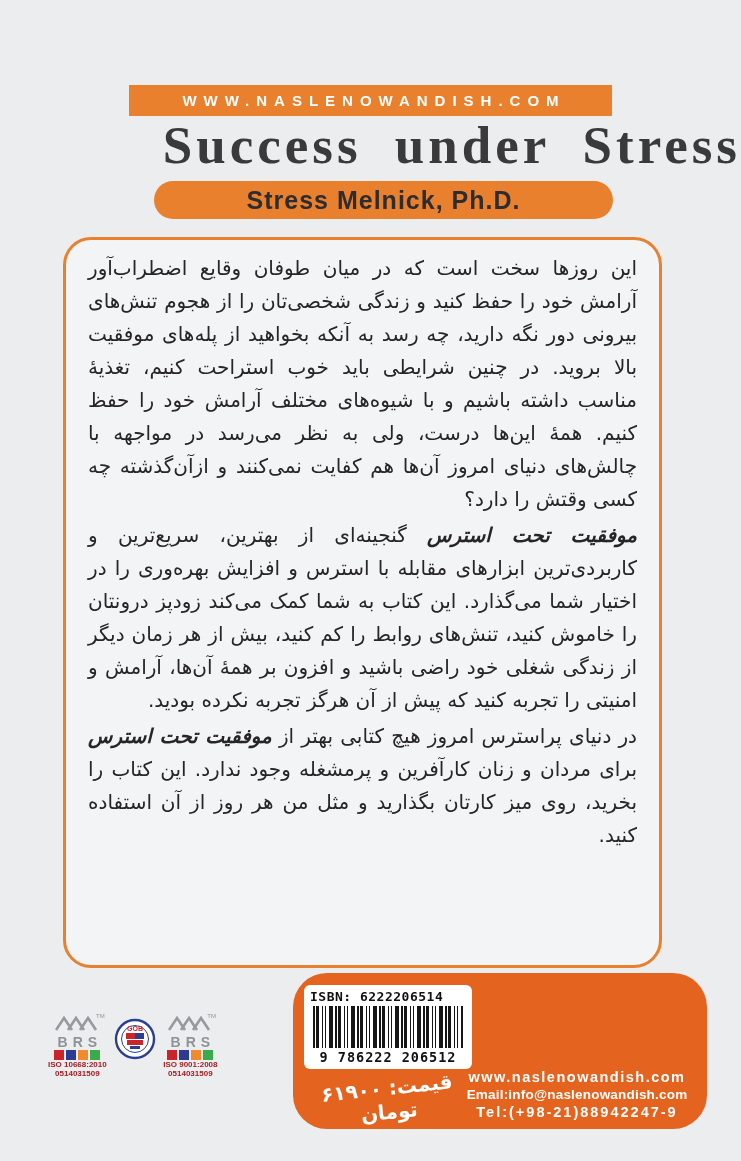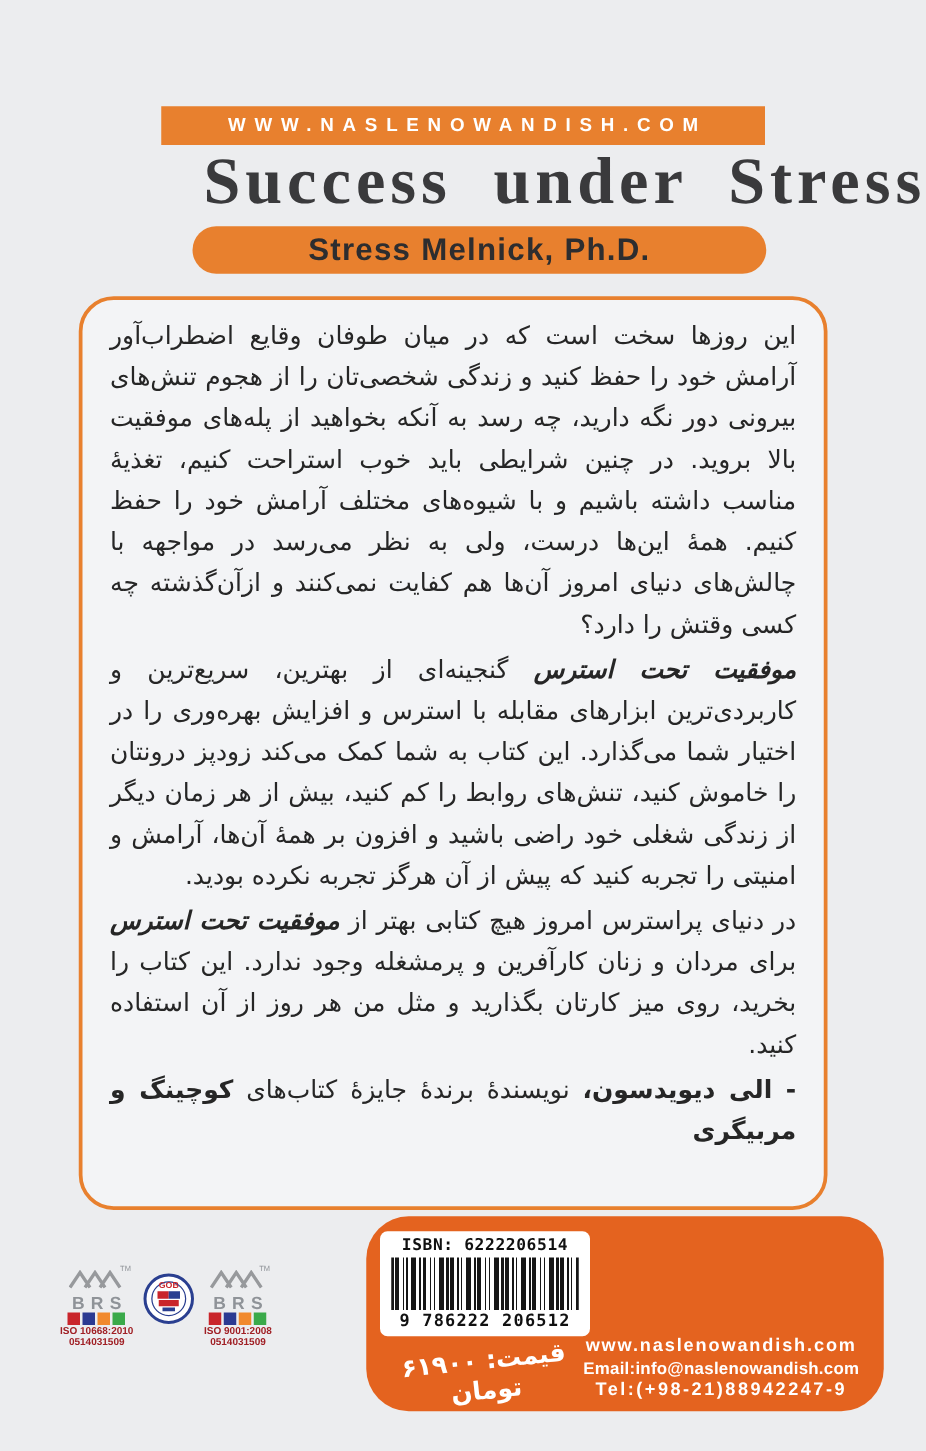--- a/index.html
+++ b/index.html
@@ -75,21 +75,21 @@
     position:absolute;left:293px;top:973px;width:414px;height:156px;
     background:#e4631f;border-radius:34px;
   }
   .barcode-label{
     position:absolute;left:11px;top:12px;width:168px;height:84px;
     background:#ffffff;border-radius:6px;
     box-sizing:border-box;padding:4px 6px 3px 6px;
   }
   .isbn-line{
     font-family:"DejaVu Sans Mono",monospace;
-    font-size:13px;font-weight:700;color:#111;text-align:center;
+    font-size:13px;font-weight:700;color:#111;text-align:left;
     letter-spacing:0.5px;white-space:nowrap;line-height:15px;
   }
   .barcode-stripes{
     height:42px;margin:2px 3px 0 3px;
     background:repeating-linear-gradient(90deg,
       #161616 0 2px,#fff 2px 3px,#161616 3px 6px,#fff 6px 9px,
       #161616 9px 10px,#fff 10px 12px,#161616 12px 13px,#fff 13px 16px,
       #161616 16px 20px,#fff 20px 22px);
   }
   .ean-line{
@@ -131,21 +131,20 @@
 <div class="book-title">Success under Stress</div>
 
 <div class="author-pill">
   <span>Stress Melnick, Ph.D.</span>
 </div>
 
 <div class="blurb-box">
   <p><span>این روزها سخت است که در میان طوفان وقایع اضطراب‌آور آرامش خود را حفظ کنید و زندگی شخصی‌تان را از هجوم تنش‌های بیرونی دور نگه دارید، چه رسد به آنکه بخواهید از پله‌های موفقیت بالا بروید. در چنین شرایطی باید خوب استراحت کنیم، تغذیهٔ مناسب داشته باشیم و با شیوه‌های مختلف آرامش خود را حفظ کنیم. همهٔ این‌ها درست، ولی به نظر می‌رسد در مواجهه با چالش‌های دنیای امروز آن‌ها هم کفایت نمی‌کنند و ازآن‌گذشته چه کسی وقتش را دارد؟</span></p>
   <p><span class="bold-italic">موفقیت تحت استرس</span><span> گنجینه‌ای از بهترین، سریع‌ترین و کاربردی‌ترین ابزارهای مقابله با استرس و افزایش بهره‌وری را در اختیار شما می‌گذارد. این کتاب به شما کمک می‌کند زودپز درونتان را خاموش کنید، تنش‌های روابط را کم کنید، بیش از هر زمان دیگر از زندگی شغلی خود راضی باشید و افزون بر همهٔ آن‌ها، آرامش و امنیتی را تجربه کنید که پیش از آن هرگز تجربه نکرده بودید.</span></p>
   <p><span>در دنیای پراسترس امروز هیچ کتابی بهتر از </span><span class="bold-italic">موفقیت تحت استرس</span><span> برای مردان و زنان کارآفرین و پرمشغله وجود ندارد. این کتاب را بخرید، روی میز کارتان بگذارید و مثل من هر روز از آن استفاده کنید.</span></p>
-  <p><span class="bold">- الی دیویدسون،</span><span> نویسندهٔ برندهٔ جایزهٔ کتاب‌های </span><span class="bold">کوچینگ و مربیگری</span></p>
 </div>
 
 <div class="certs">
   <div class="brs">
     <span class="tm">TM</span>
     <svg width="44" height="15" viewBox="0 0 44 15">
       <path d="M1 14 L9 2 L17 14 M13 14 L21 2 L29 14 M25 14 L33 2 L41 14" stroke="#97999c" stroke-width="2.6" fill="none"></path>
     </svg>
     <div class="brs-name">BRS</div>
     <div class="brs-squares">

